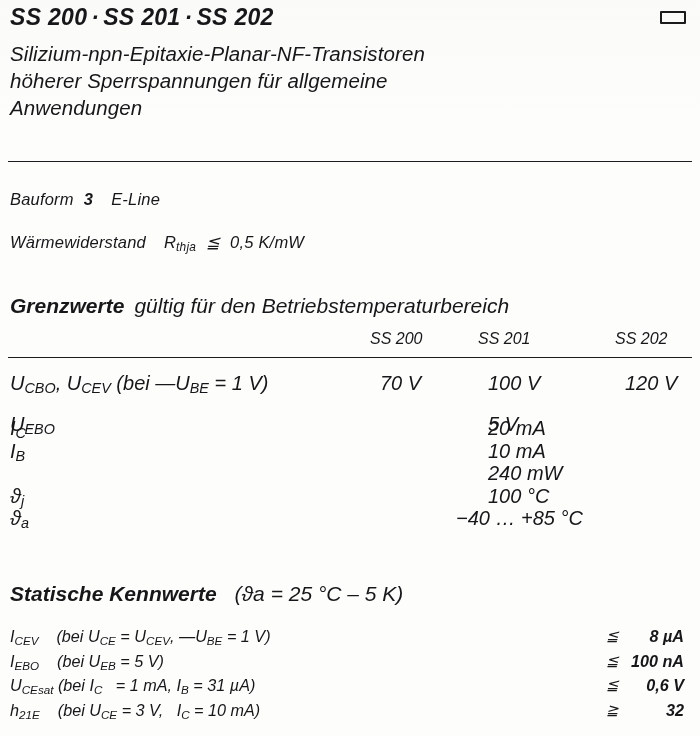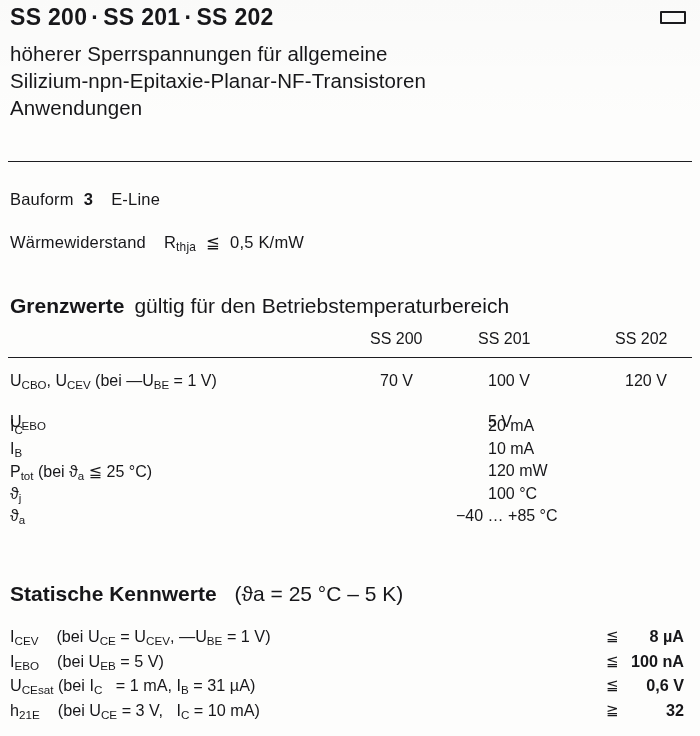--- a/index.html
+++ b/index.html
@@ -18,20 +18,21 @@
   .page {
     position: relative;
     width: 700px;
     height: 736px;
     padding: 16px;
     box-sizing: border-box;
     
     background:
       linear-gradient(180deg, rgba(0,0,0,0.012) 0%, rgba(0,0,0,0) 18%),
       #fdfdfc;
+    font-style: italic;
   }
 
   
   .title-row {
     position: absolute;
     left: 10px;
     top: 4px;
     width: 680px;
     display: flex;
     align-items: flex-start;
@@ -117,21 +118,21 @@
   .colhead.c2 { left: 478px; }
   .colhead.c3 { left: 615px; }
 
   .rule.table-top { top: 357px; }
 
   .gw-row {
     position: absolute;
     left: 10px;
     width: 682px;
     height: 22px;
-    font-size: 16px;
+    font-size: 20px;
     white-space: nowrap;
   }
   .gw-label {
     position: absolute;
     left: 0;
     top: 0;
   }
   .gw-v1 { position: absolute; left: 370px; top: 0; }
   .gw-v2 { position: absolute; left: 478px; top: 0; }
   .gw-v3 { position: absolute; left: 615px; top: 0; }
@@ -169,22 +170,22 @@
 <div class="page">
 
   <div class="title-row">
     <div class="type-line">
       <span>SS 200</span><span class="dot">·</span><span>SS 201</span><span class="dot">·</span><span>SS 202</span>
     </div>
     <div class="pkg-icon"></div>
   </div>
 
   <div class="subtitle">
+    <div>Silizium-npn-Epitaxie-Planar-NF-Transistoren</div>
     <div>höherer Sperrspannungen für allgemeine</div>
-    <div>Silizium-npn-Epitaxie-Planar-NF-Transistoren</div>
     <div>Anwendungen</div>
   </div>
 
   <div class="rule top"></div>
 
   <div class="info bauform">
     <span>Bauform</span><span class="sp-m"></span><b>3</b><span class="sp-l"></span><span>E-Line</span>
   </div>
 
   <div class="info waerme">
@@ -214,22 +215,21 @@
       </div>
       <div class="gw-row" style="top: 417px;">
         <span class="gw-label">I<sub>C</sub></span>
         <span class="gw-center">20 mA</span>
       </div>
       <div class="gw-row" style="top: 439.5px;">
         <span class="gw-label">I<sub>B</sub></span>
         <span class="gw-center">10 mA</span>
       </div>
       <div class="gw-row" style="top: 462px;">
-        <span class="gw-label">P<sub>tot</sub> (bei ϑ<sub>a</sub> ≦ 25 °C)</span>
-        <span class="gw-center">120 mW</span>
+        <span class="gw-center">240 mW</span>
       </div>
       <div class="gw-row" style="top: 484.5px;">
         <span class="gw-label">ϑ<sub>j</sub></span>
         <span class="gw-center">100 °C</span>
       </div>
       <div class="gw-row" style="top: 507px;">
         <span class="gw-label">ϑ<sub>a</sub></span>
         <span class="gw-wide">−40 … +85 °C</span>
       </div>
     </div>

